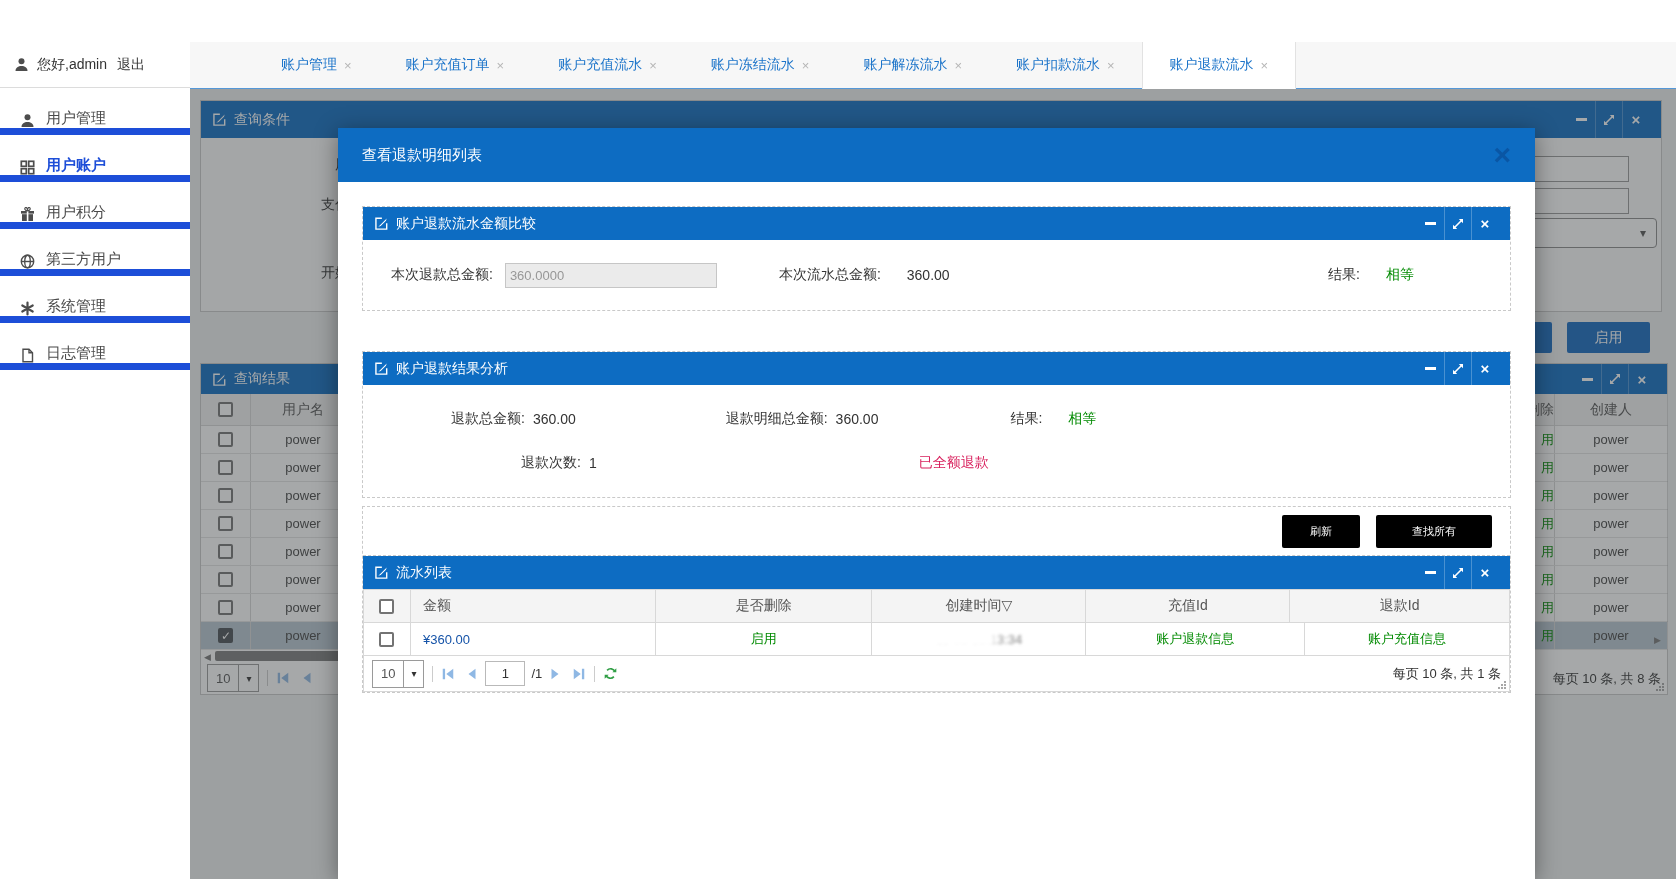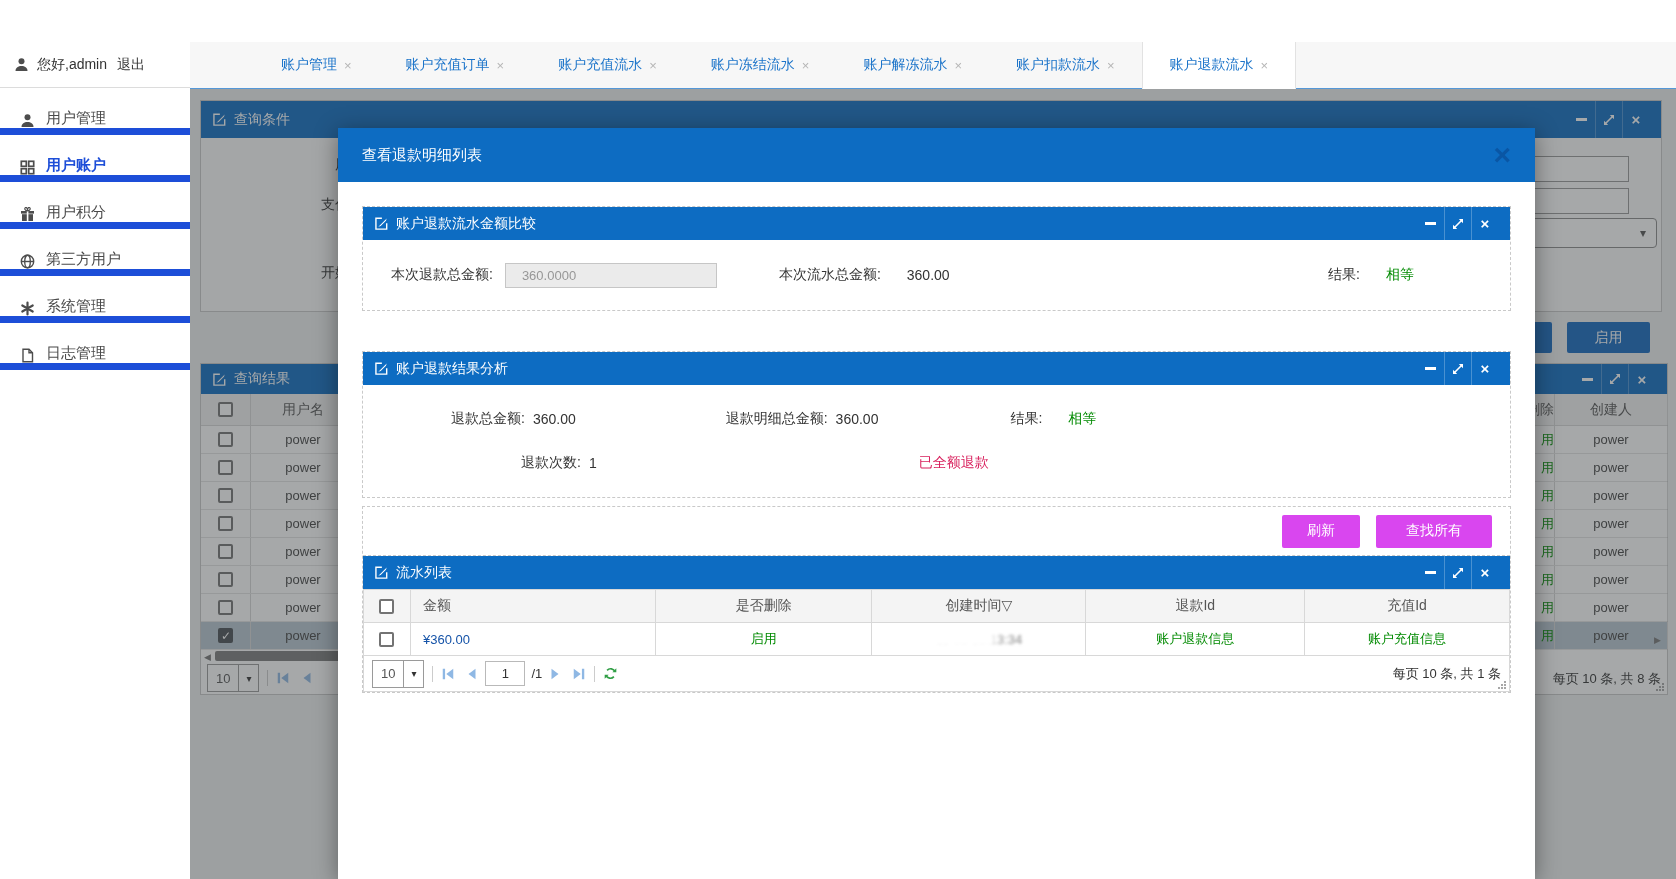--- a/index.html
+++ b/index.html
@@ -69,26 +69,26 @@
 
   
   .modal{position:absolute;left:148px;top:39px;width:1197px;height:calc(100% - 39px);background:#fff;z-index:10;box-shadow:0 4px 22px rgba(0,0,0,.4)}
   .modal-head{height:54px;background:#0d6cc2;display:flex;align-items:center;padding:0 24px}
   .modal-title{color:#fff;font-size:15px}
   .modal-close{margin-left:auto;color:#0a56a4;font-size:30px;font-weight:bold;line-height:1;cursor:pointer}
   .modal-body{padding:24px 24px 0 24px}
   .sect{border:1px dashed #c9c9c9}
   .sect + .sect{margin-top:40px}
   .p1-body{height:70px;display:flex;align-items:center;font-size:14px;color:#333}
-  .dis-input{width:212px;height:25px;background:#ebebeb;border:1px solid #c6c6c6;color:#979797;font-size:13px;display:flex;align-items:center;padding-left:16px;margin-left:12px}
+  .dis-input{width:212px;height:25px;background:#ebebeb;border:1px solid #c6c6c6;color:#979797;font-size:13px;display:flex;align-items:center;padding-left:4px;margin-left:12px}
   .green{color:#008a00}
   .red{color:#d81e5b}
   .p2-row{height:44px;display:flex;align-items:center;font-size:14px;color:#333}
   .toolbar{height:48px;display:flex;align-items:center;justify-content:flex-end;gap:16px;padding-right:18px}
-  .blue-btn{height:33px;background:#d946ef;color:#fff;font-size:14px;border:none;border-radius:2px;display:flex;align-items:center;justify-content:center;cursor:pointer}
+  .blue-btn{height:33px;background:#000000;color:#fff;font-size:11px;border:none;border-radius:2px;display:flex;align-items:center;justify-content:center;cursor:pointer}
   .ftable{width:100%;border:1px solid #d8d8d8;border-bottom:none;font-size:13px}
   .frow{display:flex;height:33px;align-items:stretch;border-bottom:1px solid #d8d8d8}
   .frow.head{background:#f4f4f4;color:#555;font-size:14px}
   .fcell{display:flex;align-items:center;justify-content:center;border-right:1px solid #d8d8d8;position:relative;overflow:hidden}
   .fcell:last-child{border-right:none}
   .fcell.left{justify-content:flex-start;padding-left:12px}
   .c0{width:4.1%}.c1{width:21.4%}.c2{width:18.9%}.c3{width:18.7%}.c4{width:19.1%}.c5{width:17.8%}
   .amount{color:#1553a8}
   .glink{color:#008a00;cursor:pointer}
   .time-text{filter:blur(1.6px);color:#8a8a8a}
@@ -509,22 +509,22 @@
                 </span>
             </div>
             <div class="ftable">
               <div class="frow head" id="f-head">
                 <span class="fcell c0">
                     <span class="cb"></span>
                   </span>
               <span class="fcell c1 left">金额</span>
                   <span class="fcell c2">是否删除</span>
                   <span class="fcell c3">创建时间▽</span>
+                  <span class="fcell c5">充值Id</span>
                   <span class="fcell c4">退款Id</span>
-                  <span class="fcell c5">充值Id</span>
                 </div>
               <div class="frow">
                 <span class="fcell c0">
                     <span class="cb"></span>
                   </span>
                 <span class="fcell c1 left amount">¥360.00</span>
                 <span class="fcell c2 glink">启用</span>
                 <span class="fcell c3">
                   <span class="time-text">11-03 13:13:34</span>
                   <span class="smear"></span>

